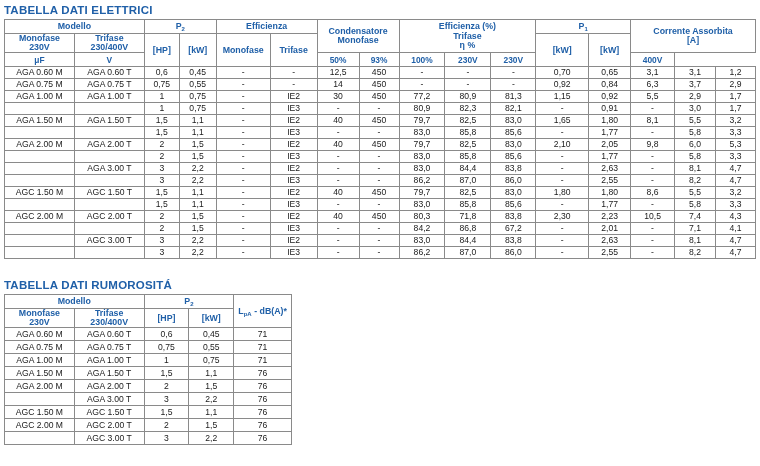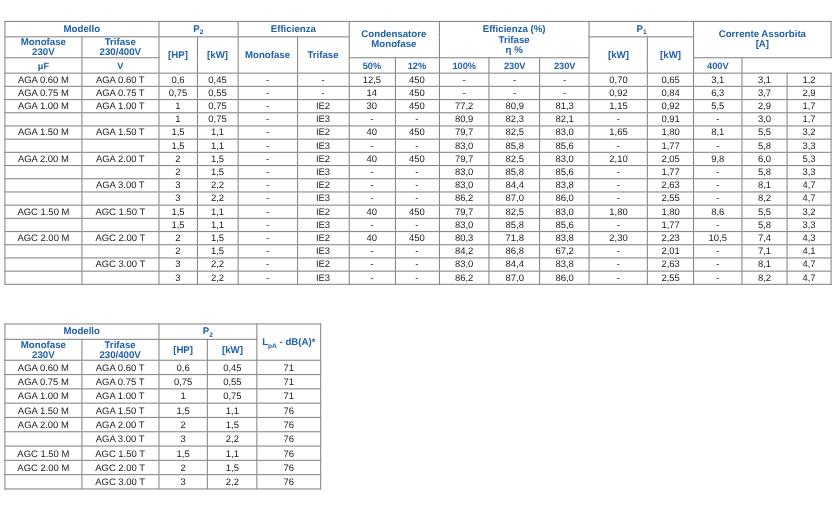--- a/index.html
+++ b/index.html
@@ -50,20 +50,21 @@
   #tbl-rumorosita{position:absolute;left:4px;top:294px;width:288px;}
   #tbl-rumorosita td{height:12px;}
   #tbl-rumorosita tr.hdr td{height:13px;}
   sub{font-size:6px;vertical-align:baseline;position:relative;top:2px;}
 </style>
 </head>
 <body>
 
 <div class="page">
 
+  <div id="title1" class="section-title">TABELLA DATI ELETTRICI</div>
 
   <table id="tbl-elettrici">
     <colgroup>
       <col style="width:70px">
         <col style="width:70px">
       <col style="width:35px">
         <col style="width:37px">
       <col style="width:54px">
         <col style="width:47px">
       <col style="width:42px">
@@ -100,21 +101,21 @@
         <td rowspan="2">[kW]</td>
         <td rowspan="2">Monofase</td>
         <td rowspan="2">Trifase</td>
         <td rowspan="2">[kW]</td>
         <td rowspan="2">[kW]</td>
       </tr>
       <tr class="hdr">
         <td class="sub">μF</td>
         <td class="sub">V</td>
         <td class="sub">50%</td>
-        <td class="sub">12%</td>
+        <td class="sub">93%</td>
         <td class="sub">100%</td>
         <td class="sub">230V</td>
         <td class="sub">230V</td>
         <td class="sub">400V</td>
       </tr>
     </thead>
     <tbody id="elettrici-body">
         <tr>
           <td style="text-align: center;">AGA 0.60 M</td>
           <td style="text-align: center;">AGA 0.60 T</td>
@@ -399,20 +400,21 @@
           <td>86,0</td>
           <td>-</td>
           <td>2,55</td>
           <td>-</td>
           <td>8,2</td>
           <td>4,7</td>
         </tr>
       </tbody>
   </table>
 
+  <div id="title2" class="section-title">TABELLA DATI RUMOROSITÁ</div>
 
   <table id="tbl-rumorosita">
     <colgroup>
       <col style="width:70px">
         <col style="width:70px">
       <col style="width:45px">
         <col style="width:45px">
       <col style="width:58px">
     </colgroup>
     <thead>

